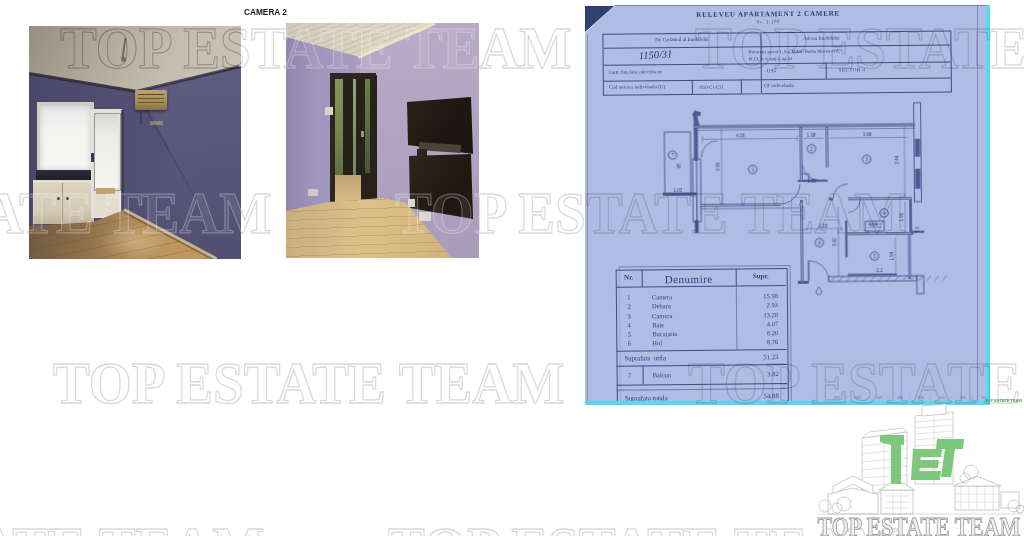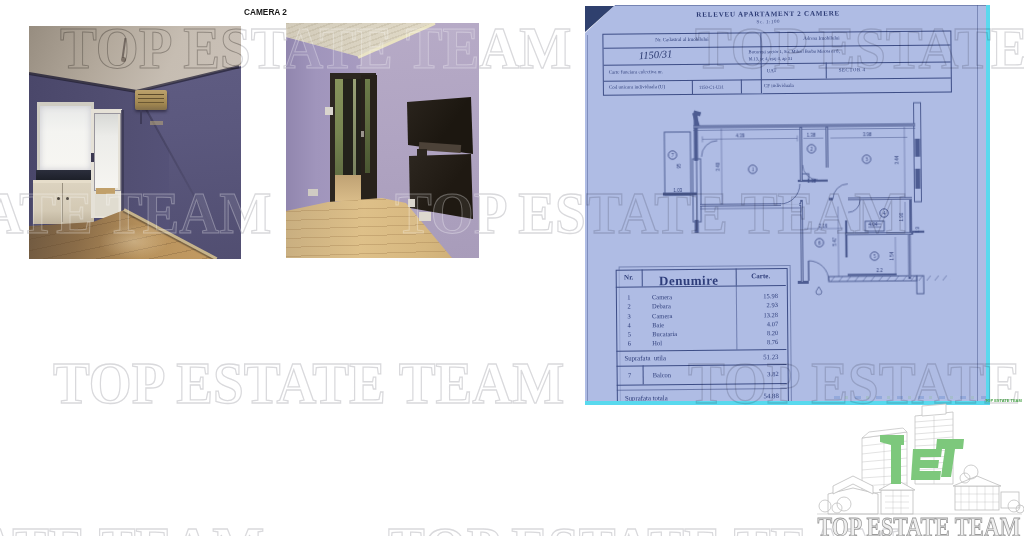--- a/index.html
+++ b/index.html
@@ -221,22 +221,22 @@
 
   <div class="abs" style="left:30px;top:263px;width:170px;height:137px;font-family:'Liberation Serif',serif;color:#2e3d7a;">
 
     <div class="abs" style="left:3px;top:-3px;width:170px;height:137px;border:1px solid rgba(62,77,134,0.5);"></div>
     <div class="abs" style="left:0;top:0;width:170px;height:137px;border:1px solid #3d4d86;background:rgba(175,188,228,0.6);"></div>
 
     <div class="abs" style="left:0;top:17px;width:170px;height:1px;background:#3d4d86;"></div>
     <div class="abs" style="left:26px;top:0;width:1px;height:17px;background:#3d4d86;"></div>
     <div class="abs" style="left:120px;top:0;width:1px;height:17px;background:#3d4d86;"></div>
     <div class="abs" style="left:0;top:4px;width:26px;text-align:center;font-size:7px;font-weight:bold;">Nr.</div>
-    <div class="abs" style="left:26px;top:4px;width:94px;text-align:center;font-size:13px;font-weight:bold;letter-spacing:0.5px;">Denumire</div>
-    <div class="abs" style="left:120px;top:4px;width:50px;text-align:center;font-size:7px;font-weight:bold;">Carte.</div>
+    <div class="abs" style="left:26px;top:4px;width:94px;text-align:center;font-size:11px;font-weight:normal;letter-spacing:0.5px;">Denumire</div>
+    <div class="abs" style="left:120px;top:4px;width:50px;text-align:center;font-size:7px;font-weight:bold;">Supr.</div>
 
     <div class="abs" style="left:0;top:23px;width:26px;text-align:center;font-size:6.5px;line-height:9.3px;">1<br>2<br>3<br>4<br>5<br>6</div>
     <div class="abs" style="left:36px;top:23px;width:84px;font-size:6.5px;line-height:9.3px;">Camera<br>Debara<br>Camera<br>Baie<br>Bucataria<br>Hol</div>
     <div class="abs" style="left:120px;top:23px;width:42px;text-align:right;font-size:6.5px;line-height:9.3px;">15.98<br>2.93<br>13.28<br>4.07<br>8.20<br>8.76</div>
     <div class="abs" style="left:120px;top:17px;width:1px;height:64px;background:rgba(61,77,134,0.55);"></div>
 
     <div class="abs" style="left:0;top:81px;width:170px;height:1px;background:#3d4d86;"></div>
     <div class="abs" style="left:8px;top:85px;font-size:6.8px;">Suprafata&nbsp;&nbsp;utila</div>
     <div class="abs" style="left:120px;top:85px;width:42px;text-align:right;font-size:6.8px;">51.23</div>
     <div class="abs" style="left:0;top:96px;width:170px;height:1px;background:#3d4d86;"></div>

